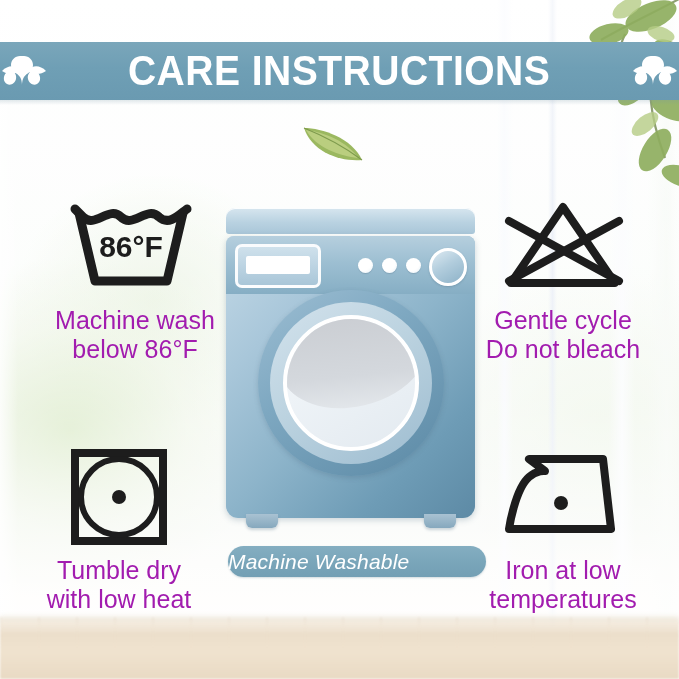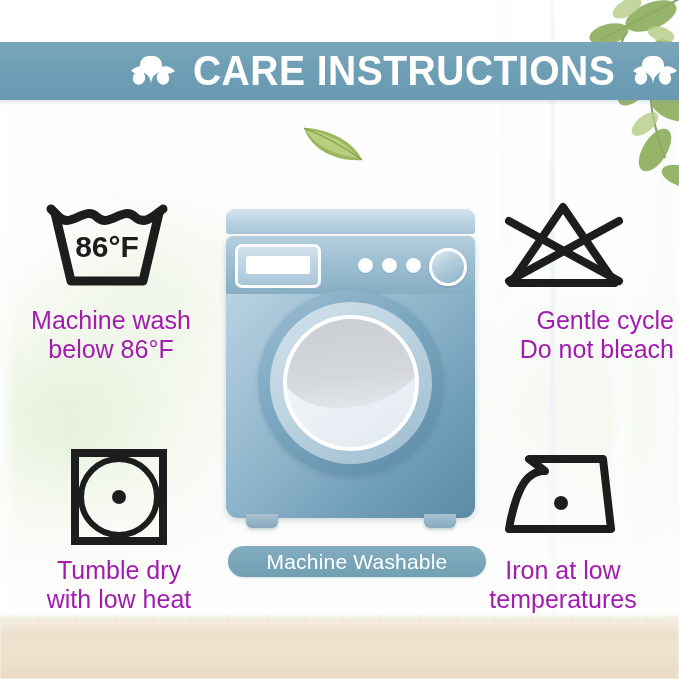--- a/index.html
+++ b/index.html
@@ -34,38 +34,38 @@
       linear-gradient(180deg,rgba(238,228,212,.0) 0%,rgba(240,229,212,.75) 10%,rgba(235,221,200,.95) 28%,rgba(240,227,207,1) 55%,rgba(233,218,196,1) 100%),
       repeating-linear-gradient(90deg,rgba(205,186,158,.18) 0px,rgba(205,186,158,.18) 2px,rgba(255,255,255,0) 2px,rgba(255,255,255,0) 38px);
     filter:blur(1.2px);
   }
   .wood-edge{position:absolute;left:0;right:0;bottom:55px;height:10px;
     background:linear-gradient(180deg,rgba(255,255,255,.9) 0%,rgba(226,212,190,.55) 60%,rgba(255,255,255,0) 100%);filter:blur(2px);}
 
   
   .banner{position:absolute;left:0;top:42px;width:679px;height:58px;
     background:linear-gradient(180deg,#7aa6ba 0%,#6f9fb5 45%,#6a9ab1 100%);
-    display:flex;align-items:center;justify-content:flex-end;}
+    display:flex;align-items:center;justify-content:space-between;}
   .banner-title{color:#ffffff;font-size:42px;font-weight:bold;letter-spacing:.5px;
     white-space:nowrap;line-height:1;transform:scaleX(.93);transform-origin:center;}
   .fleur{width:48px;height:42px;flex:0 0 auto;}
   .banner-shadow{position:absolute;left:0;top:100px;width:679px;height:5px;
     background:linear-gradient(180deg,rgba(120,150,165,.22) 0%,rgba(255,255,255,0) 100%);}
 
   
   .foliage{position:absolute;right:-6px;top:-10px;width:180px;height:200px;}
   .leaf-float{position:absolute;left:300px;top:120px;width:66px;height:46px;}
 
   
   .cell{position:absolute;text-align:center;}
   .cell .sym{display:flex;align-items:center;justify-content:center;height:110px;}
   .cell .cap{font-size:25px;line-height:1.14;color:#a21caf;white-space:pre-line;margin-top:6px;}
 
-  #cell-wash{left:0;top:190px;width:222px;}
-  #cell-bleach{left:452px;top:190px;width:222px;text-align:right;}
+  #cell-wash{left:24px;top:190px;width:222px;}
+  #cell-bleach{left:452px;top:190px;width:222px;}
   #cell-dry{left:8px;top:440px;width:222px;}
   #cell-iron{left:452px;top:440px;width:222px;}
 
   
   .machine{position:absolute;left:226px;top:208px;width:249px;height:312px;}
   .m-top{position:absolute;left:0;top:0;width:249px;height:26px;border-radius:9px 9px 3px 3px;
     background:linear-gradient(180deg,#d7e6ef 0%,#b9d2e1 55%,#a9c6d8 100%);
     box-shadow:0 1px 0 rgba(255,255,255,.9) inset;}
   .m-body{position:absolute;left:0;top:28px;width:249px;height:282px;border-radius:8px 8px 12px 12px;
     background:linear-gradient(135deg,#c3d9e6 0%,#a9c7da 26%,#8db4ca 52%,#6e9cb6 78%,#5d8aa5 100%);
@@ -93,22 +93,22 @@
     border:4px solid #ffffff;box-sizing:border-box;overflow:hidden;}
   .m-swirl{position:absolute;left:-8px;top:-16px;width:150px;height:104px;border-radius:0 0 80% 60%;
     background:linear-gradient(180deg,#c9ccd1 0%,#d4d8dd 70%,#e2e6ea 100%);transform:rotate(-6deg);}
   .m-foot{position:absolute;top:306px;width:32px;height:14px;border-radius:0 0 6px 6px;
     background:linear-gradient(180deg,#a9c2d2 0%,#86a8bd 100%);box-shadow:0 2px 3px rgba(90,120,140,.3);}
   .m-foot.l{left:20px;} .m-foot.r{left:198px;}
 
   
   .badge{position:absolute;left:228px;top:546px;width:258px;height:31px;border-radius:16px;
     background:linear-gradient(180deg,#84aec1 0%,#7aa6ba 50%,#739fb4 100%);
-    display:flex;align-items:center;justify-content:center;
-    box-shadow:0 1px 2px rgba(110,140,155,.3);}
+    display:flex;align-items:center;justify-content:flex-start;
+    box-shadow:0 1px 2px rgba(110,140,155,.3);font-style:italic;}
   .badge span{color:#ffffff;font-size:21px;letter-spacing:.2px;line-height:1;}
 </style>
 </head>
 <body>
 
 <div id="stage">
 
   <div class="bg-base"></div>
   <div class="mullion e"></div>
   <div class="mullion a"></div>

